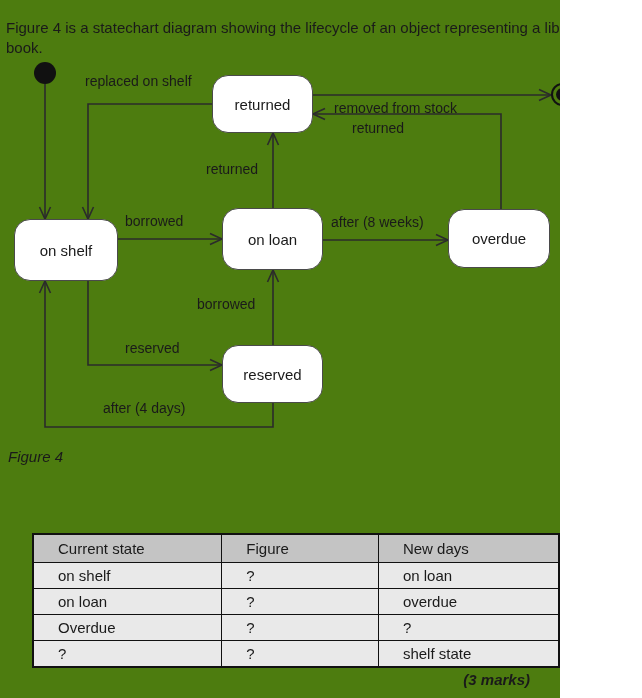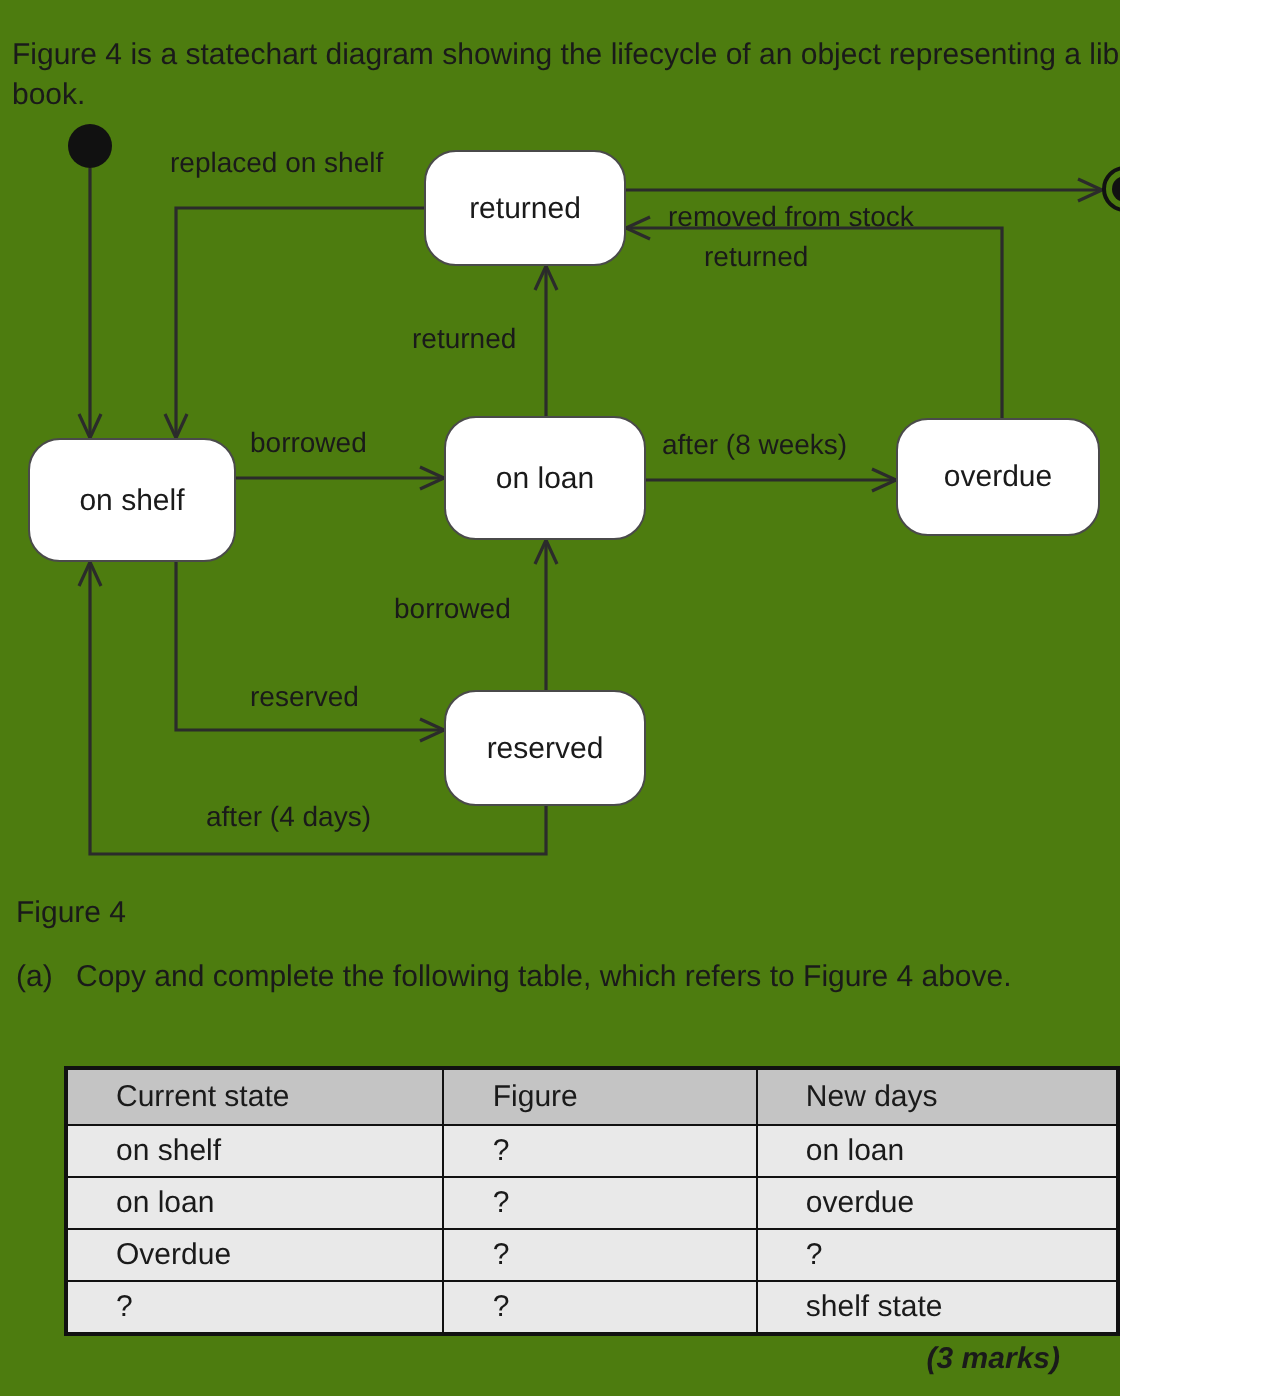--- a/index.html
+++ b/index.html
@@ -59,20 +59,21 @@
   .final-marker .inner {
     width: 13px; height: 13px;
     background: #111;
     border-radius: 50%;
   }
   
   .figure-caption {
     position: absolute;
     left: 8px; top: 448px;
     font-size: 15px;
+    font-style: italic;
   }
   .question {
     position: absolute;
     left: 8px; top: 480px;
     font-size: 15px;
   }
   .question .prefix { display: inline-block; width: 30px; }
   
   table.qtable {
     position: absolute;
@@ -173,23 +174,20 @@
     <span class="tlabel" style="left:206px; top:161px;">returned</span>
     <span class="tlabel" style="left:125px; top:213px;">borrowed</span>
     <span class="tlabel" style="left:331px; top:214px;">after (8 weeks)</span>
     <span class="tlabel" style="left:197px; top:296px;">borrowed</span>
     <span class="tlabel" style="left:125px; top:340px;">reserved</span>
     <span class="tlabel" style="left:103px; top:400px;">after (4 days)</span>
   </div>
 
   <div class="figure-caption">Figure 4</div>
 
-  <div class="question">
-    <span class="prefix">(a)</span><span>Copy and complete the following table, which refers to Figure 4 above.</span>
-  </div>
 
   <table class="qtable">
     <colgroup>
         <col class="col1">
         <col class="col2">
         <col class="col3">
       </colgroup>
     <tbody>
         <tr>
       <th>Current state</th>

